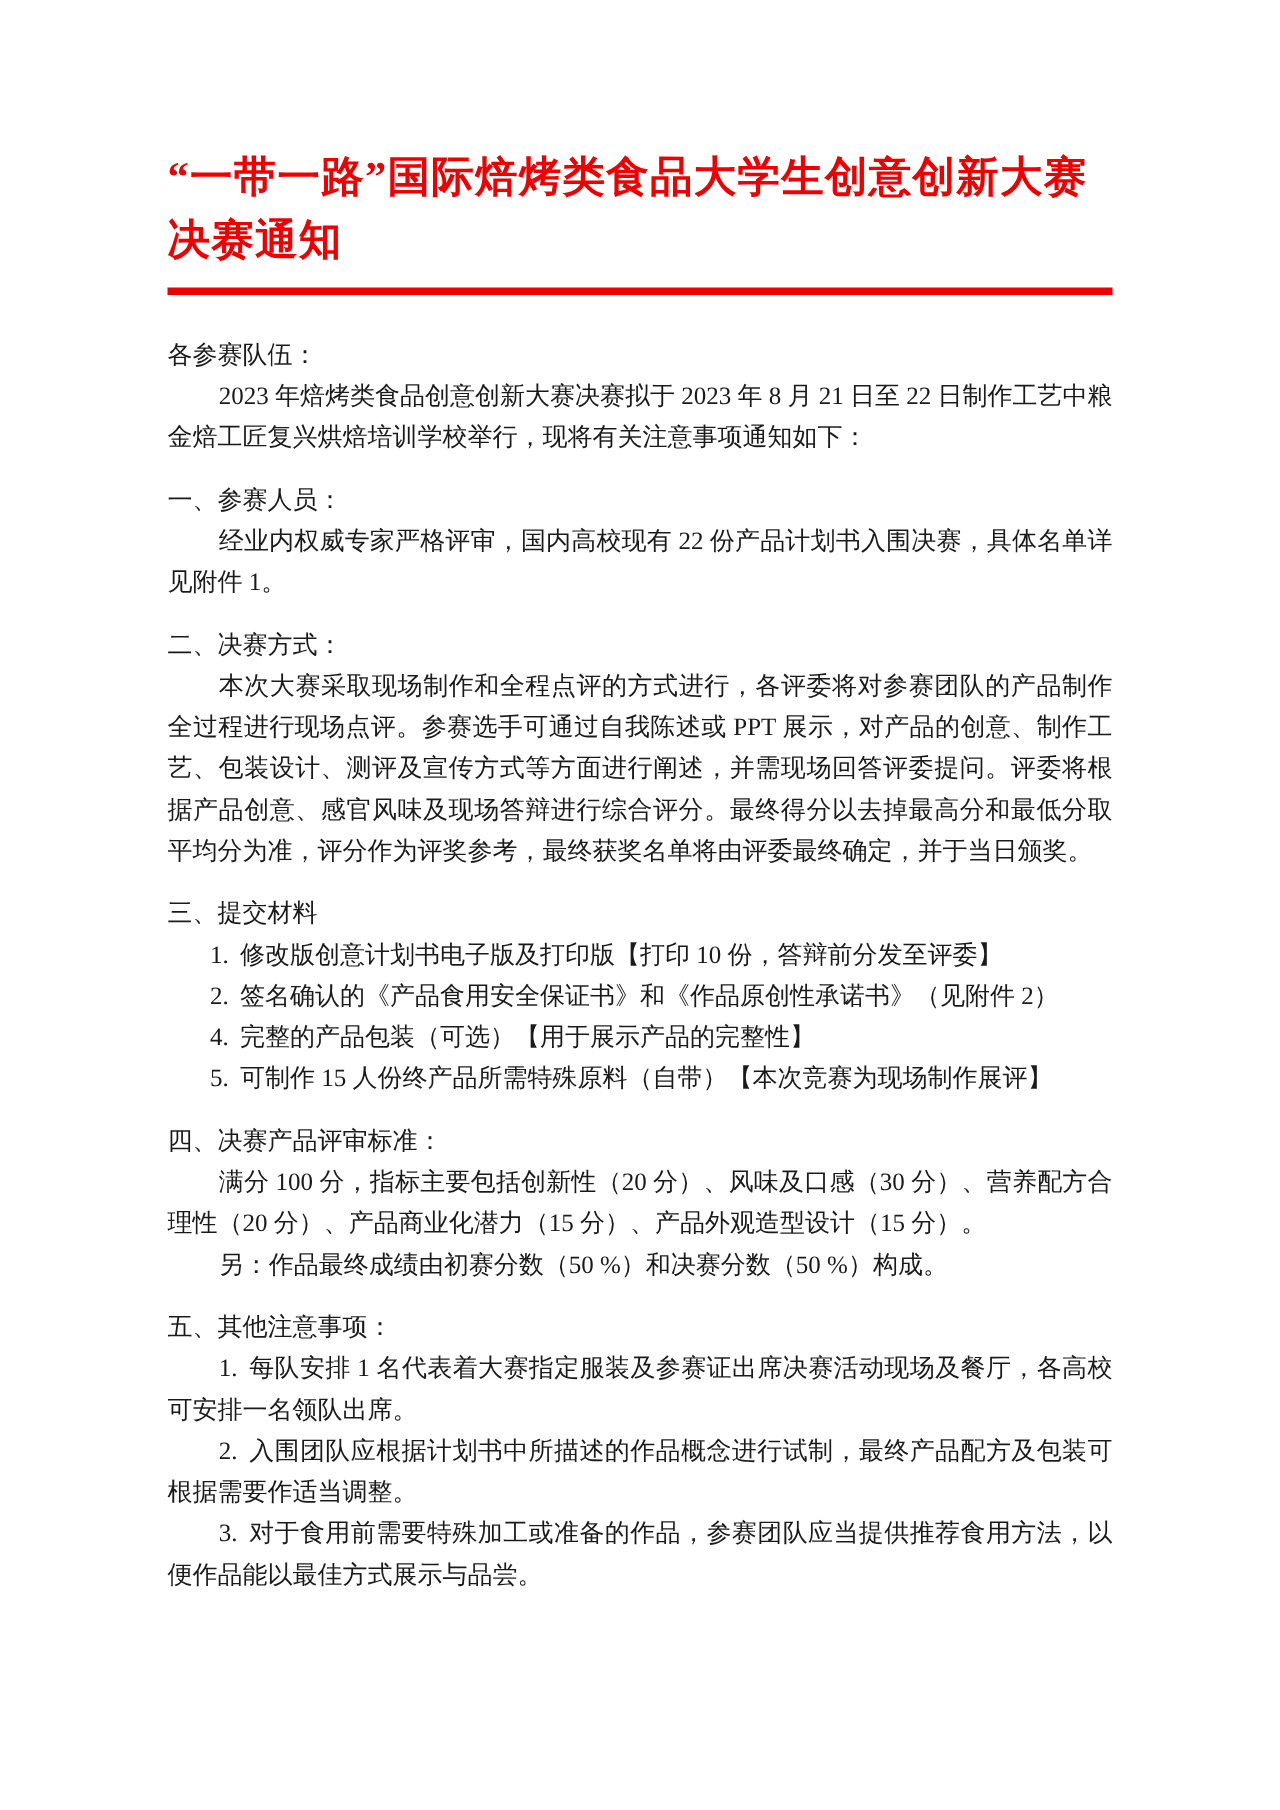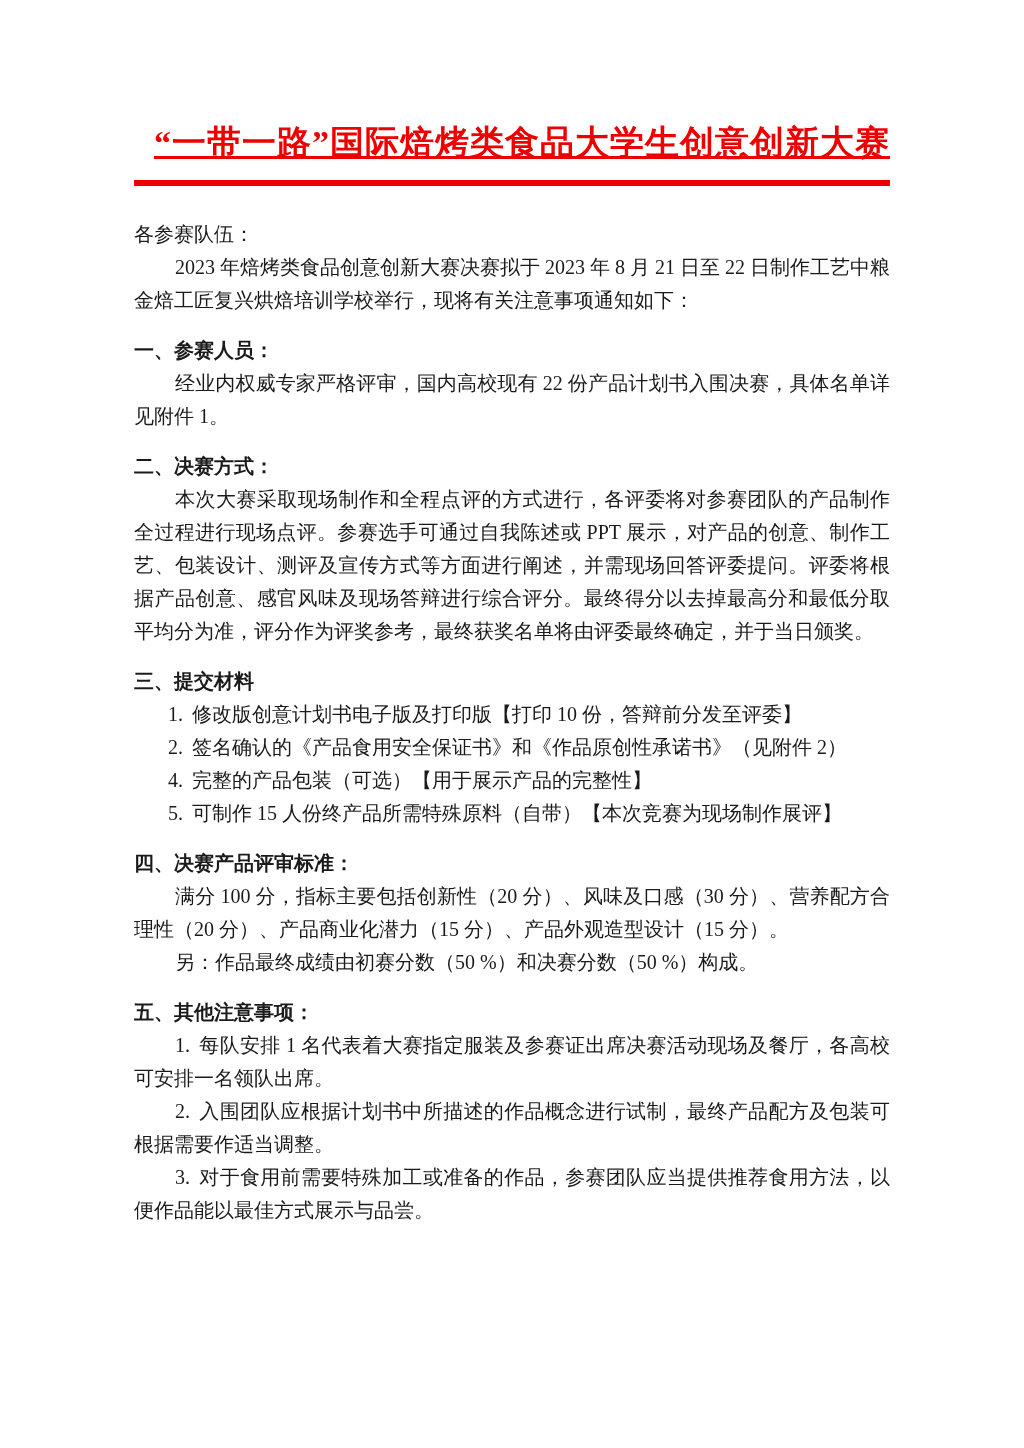--- a/index.html
+++ b/index.html
@@ -14,45 +14,45 @@
     color: var(--ink);
     font-size: 20px;
     line-height: 33px;
     overflow: hidden;
   }
   .title {
     color: var(--red);
     font-weight: 700;
     font-size: 34px;
     line-height: 50px;
-    text-align: right;
+    text-align: left;
     letter-spacing: 1px;
-    text-decoration: underline;
   }
   .divider {
     height: 6px;
     background: var(--red);
     margin-top: 12px;
   }
   p { margin: 0; text-align: justify; }
   .salutation { margin-top: 32px; }
   .indent { text-indent: 41px; }
   .section { margin-top: 17px; }
-  .heading { font-weight: 700; text-align: left; }
+  .heading { font-weight: 400; text-align: left; }
   .item { padding-left: 34px; text-align: justify; }
   .num { margin-right: 9px; }
   .b { font-weight: 400; }
 </style>
 </head>
 <body>
 
 <div class="page">
 
   <div class="title">
     <div>“一带一路”国际焙烤类食品大学生创意创新大赛</div>
+    <div>决赛通知</div>
   </div>
 
   <div class="divider"></div>
 
   <p class="salutation">各参赛队伍：</p>
 
   <p class="indent"><span>2023 年焙烤类食品创意创新大赛决赛拟于 </span><span class="b">2023 年 8 月 21 日至 22 日</span><span>制作工艺</span><span class="b">中粮金焙工匠复兴烘焙培训学校</span><span>举行，现将有关注意事项通知如下：</span></p>
 
   <div class="section">
     <p class="heading">一、参赛人员：</p>

